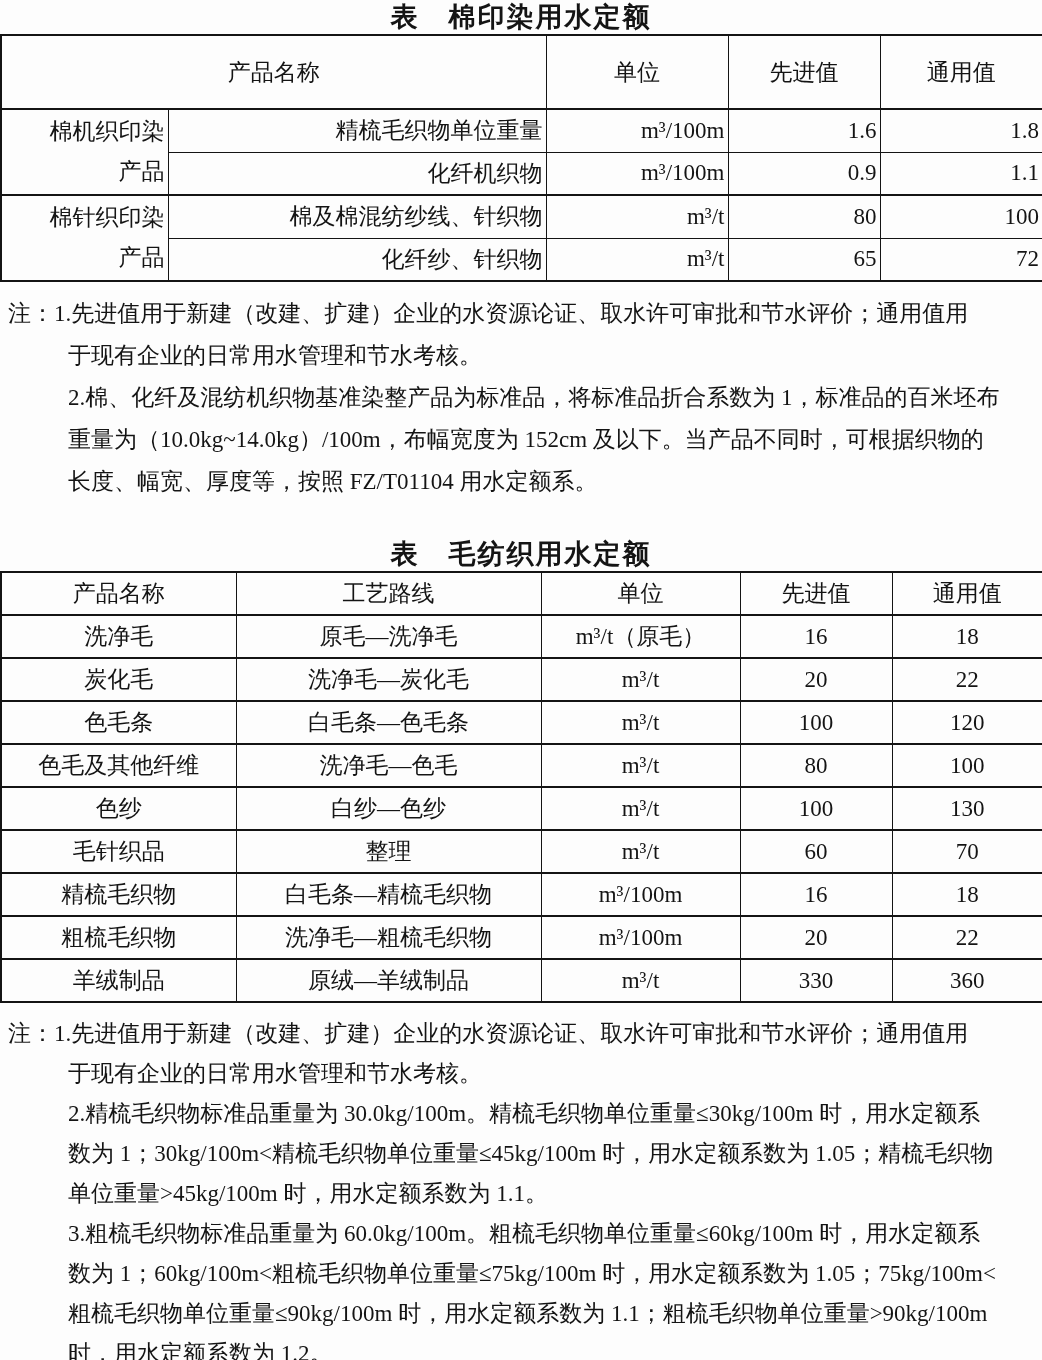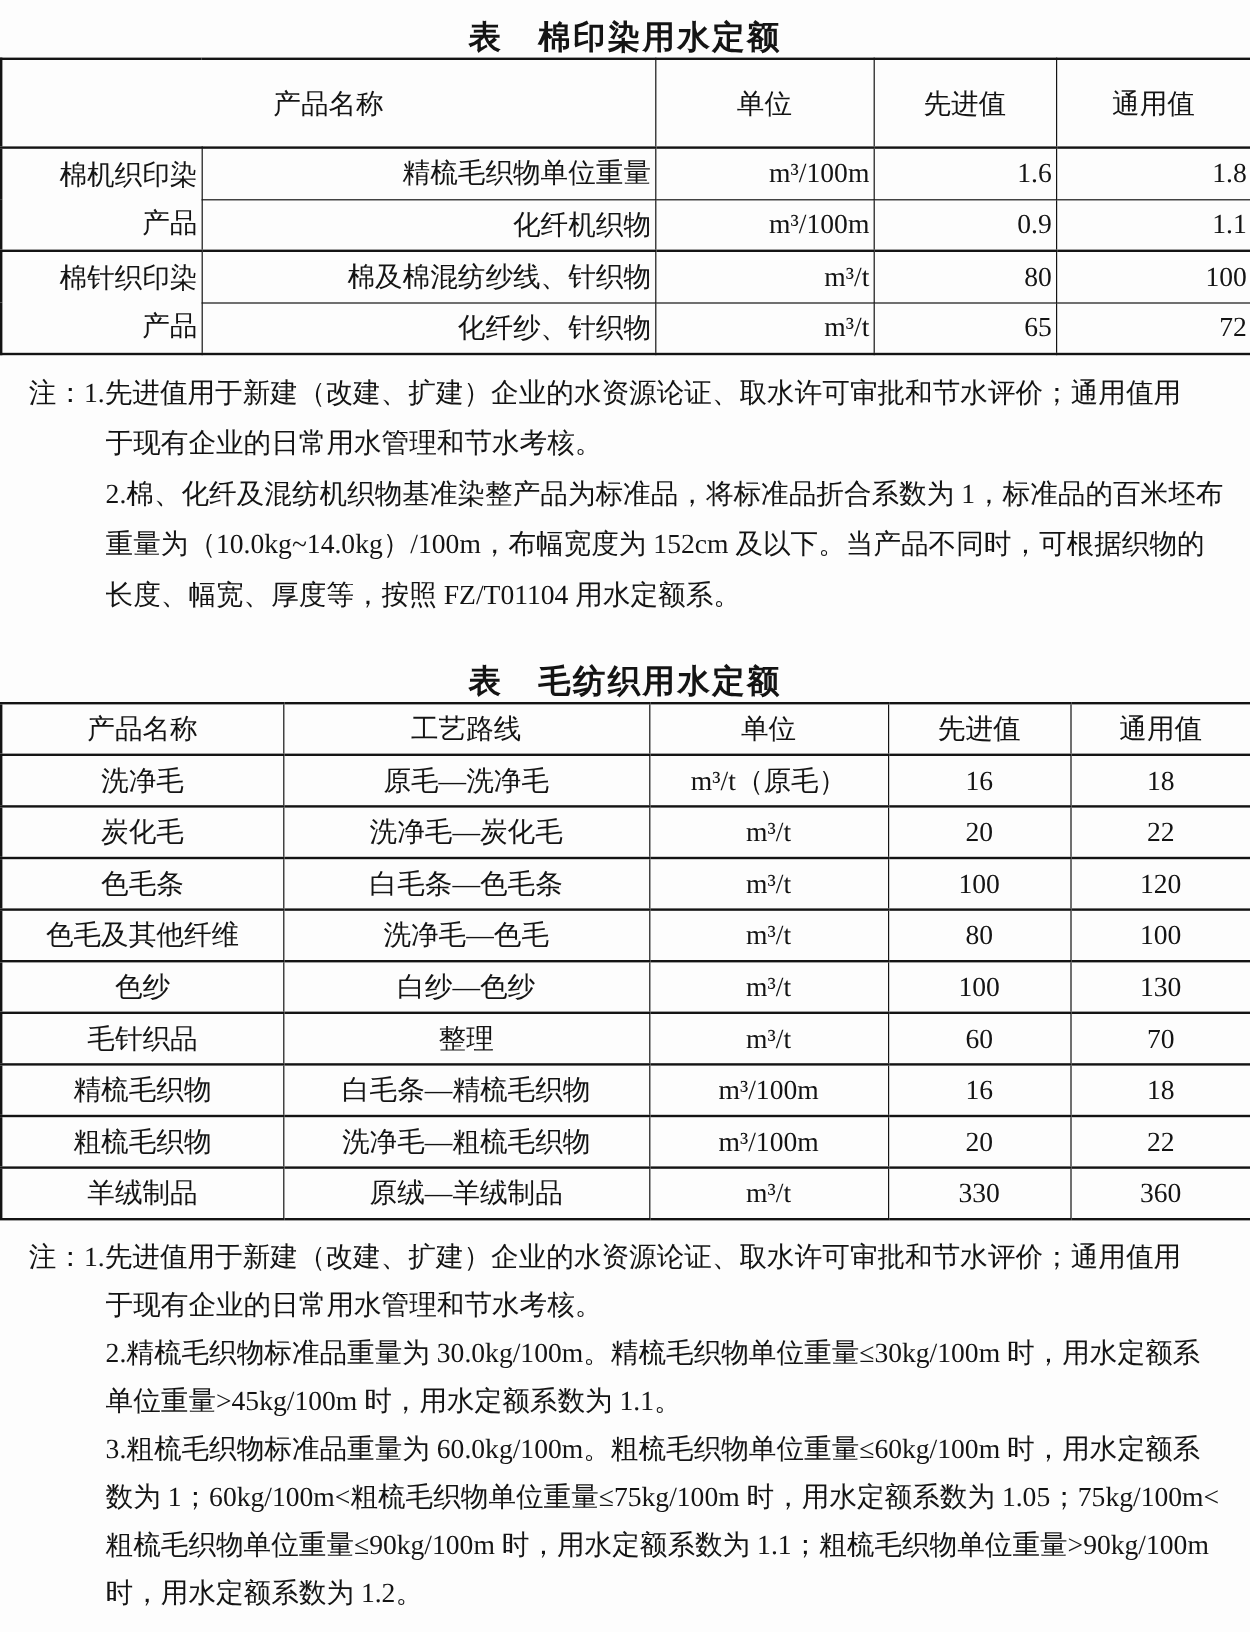--- a/index.html
+++ b/index.html
@@ -14,21 +14,21 @@
 
   .doc-title {
     text-align: center;
     font-weight: bold;
     font-size: 27px;
     letter-spacing: 2px;
     height: 34px;
     line-height: 34px;
     font-family: "Liberation Sans", "DejaVu Sans", sans-serif;
   }
-  .t1-title { margin-top: 14px; }
+  .t1-title { margin-top: 0; }
   .t2-title { margin-top: 34px; }
 
   table {
     border-collapse: collapse;
     table-layout: fixed;
     width: 1042px;
     background: transparent;
   }
   td {
     border: 1px solid #141414;
@@ -50,22 +50,22 @@
   
   .t2 td { border-top-width: 2px; border-bottom-width: 2px; height: 43px; }
 
   .notes {
     font-size: 23px;
     margin-top: 11px;
   }
   .notes-1 .note-line { line-height: 42px; height: 42px; }
   .notes-2 .note-line { line-height: 40px; height: 40px; }
   .note-line { white-space: nowrap; overflow: hidden; }
-  .ind0 { padding-left: 24px; }
-  .ind1 { padding-left: 88px; }
+  .ind0 { padding-left: 8px; }
+  .ind1 { padding-left: 68px; }
 </style>
 </head>
 <body>
 
 <div class="doc-title t1-title">表　棉印染用水定额</div>
 
 <table class="t1">
   <colgroup>
     <col style="width:167px">
       <col style="width:378px">
@@ -204,18 +204,19 @@
       <td>330</td>
       <td>360</td>
     </tr>
   </tbody>
 </table>
 
 <div class="notes notes-2">
   <div class="note-line ind0">注：1.先进值用于新建（改建、扩建）企业的水资源论证、取水许可审批和节水评价；通用值用</div>
   <div class="note-line ind1">于现有企业的日常用水管理和节水考核。</div>
   <div class="note-line ind1">2.精梳毛织物标准品重量为 30.0kg/100m。精梳毛织物单位重量≤30kg/100m 时，用水定额系</div>
+  <div class="note-line ind1">数为 1；30kg/100m&lt;精梳毛织物单位重量≤45kg/100m 时，用水定额系数为 1.05；精梳毛织物</div>
   <div class="note-line ind1">单位重量&gt;45kg/100m 时，用水定额系数为 1.1。</div>
   <div class="note-line ind1">3.粗梳毛织物标准品重量为 60.0kg/100m。粗梳毛织物单位重量≤60kg/100m 时，用水定额系</div>
   <div class="note-line ind1">数为 1；60kg/100m&lt;粗梳毛织物单位重量≤75kg/100m 时，用水定额系数为 1.05；75kg/100m&lt;</div>
   <div class="note-line ind1">粗梳毛织物单位重量≤90kg/100m 时，用水定额系数为 1.1；粗梳毛织物单位重量&gt;90kg/100m</div>
   <div class="note-line ind1">时，用水定额系数为 1.2。</div>
 </div>
 
 </body></html>

